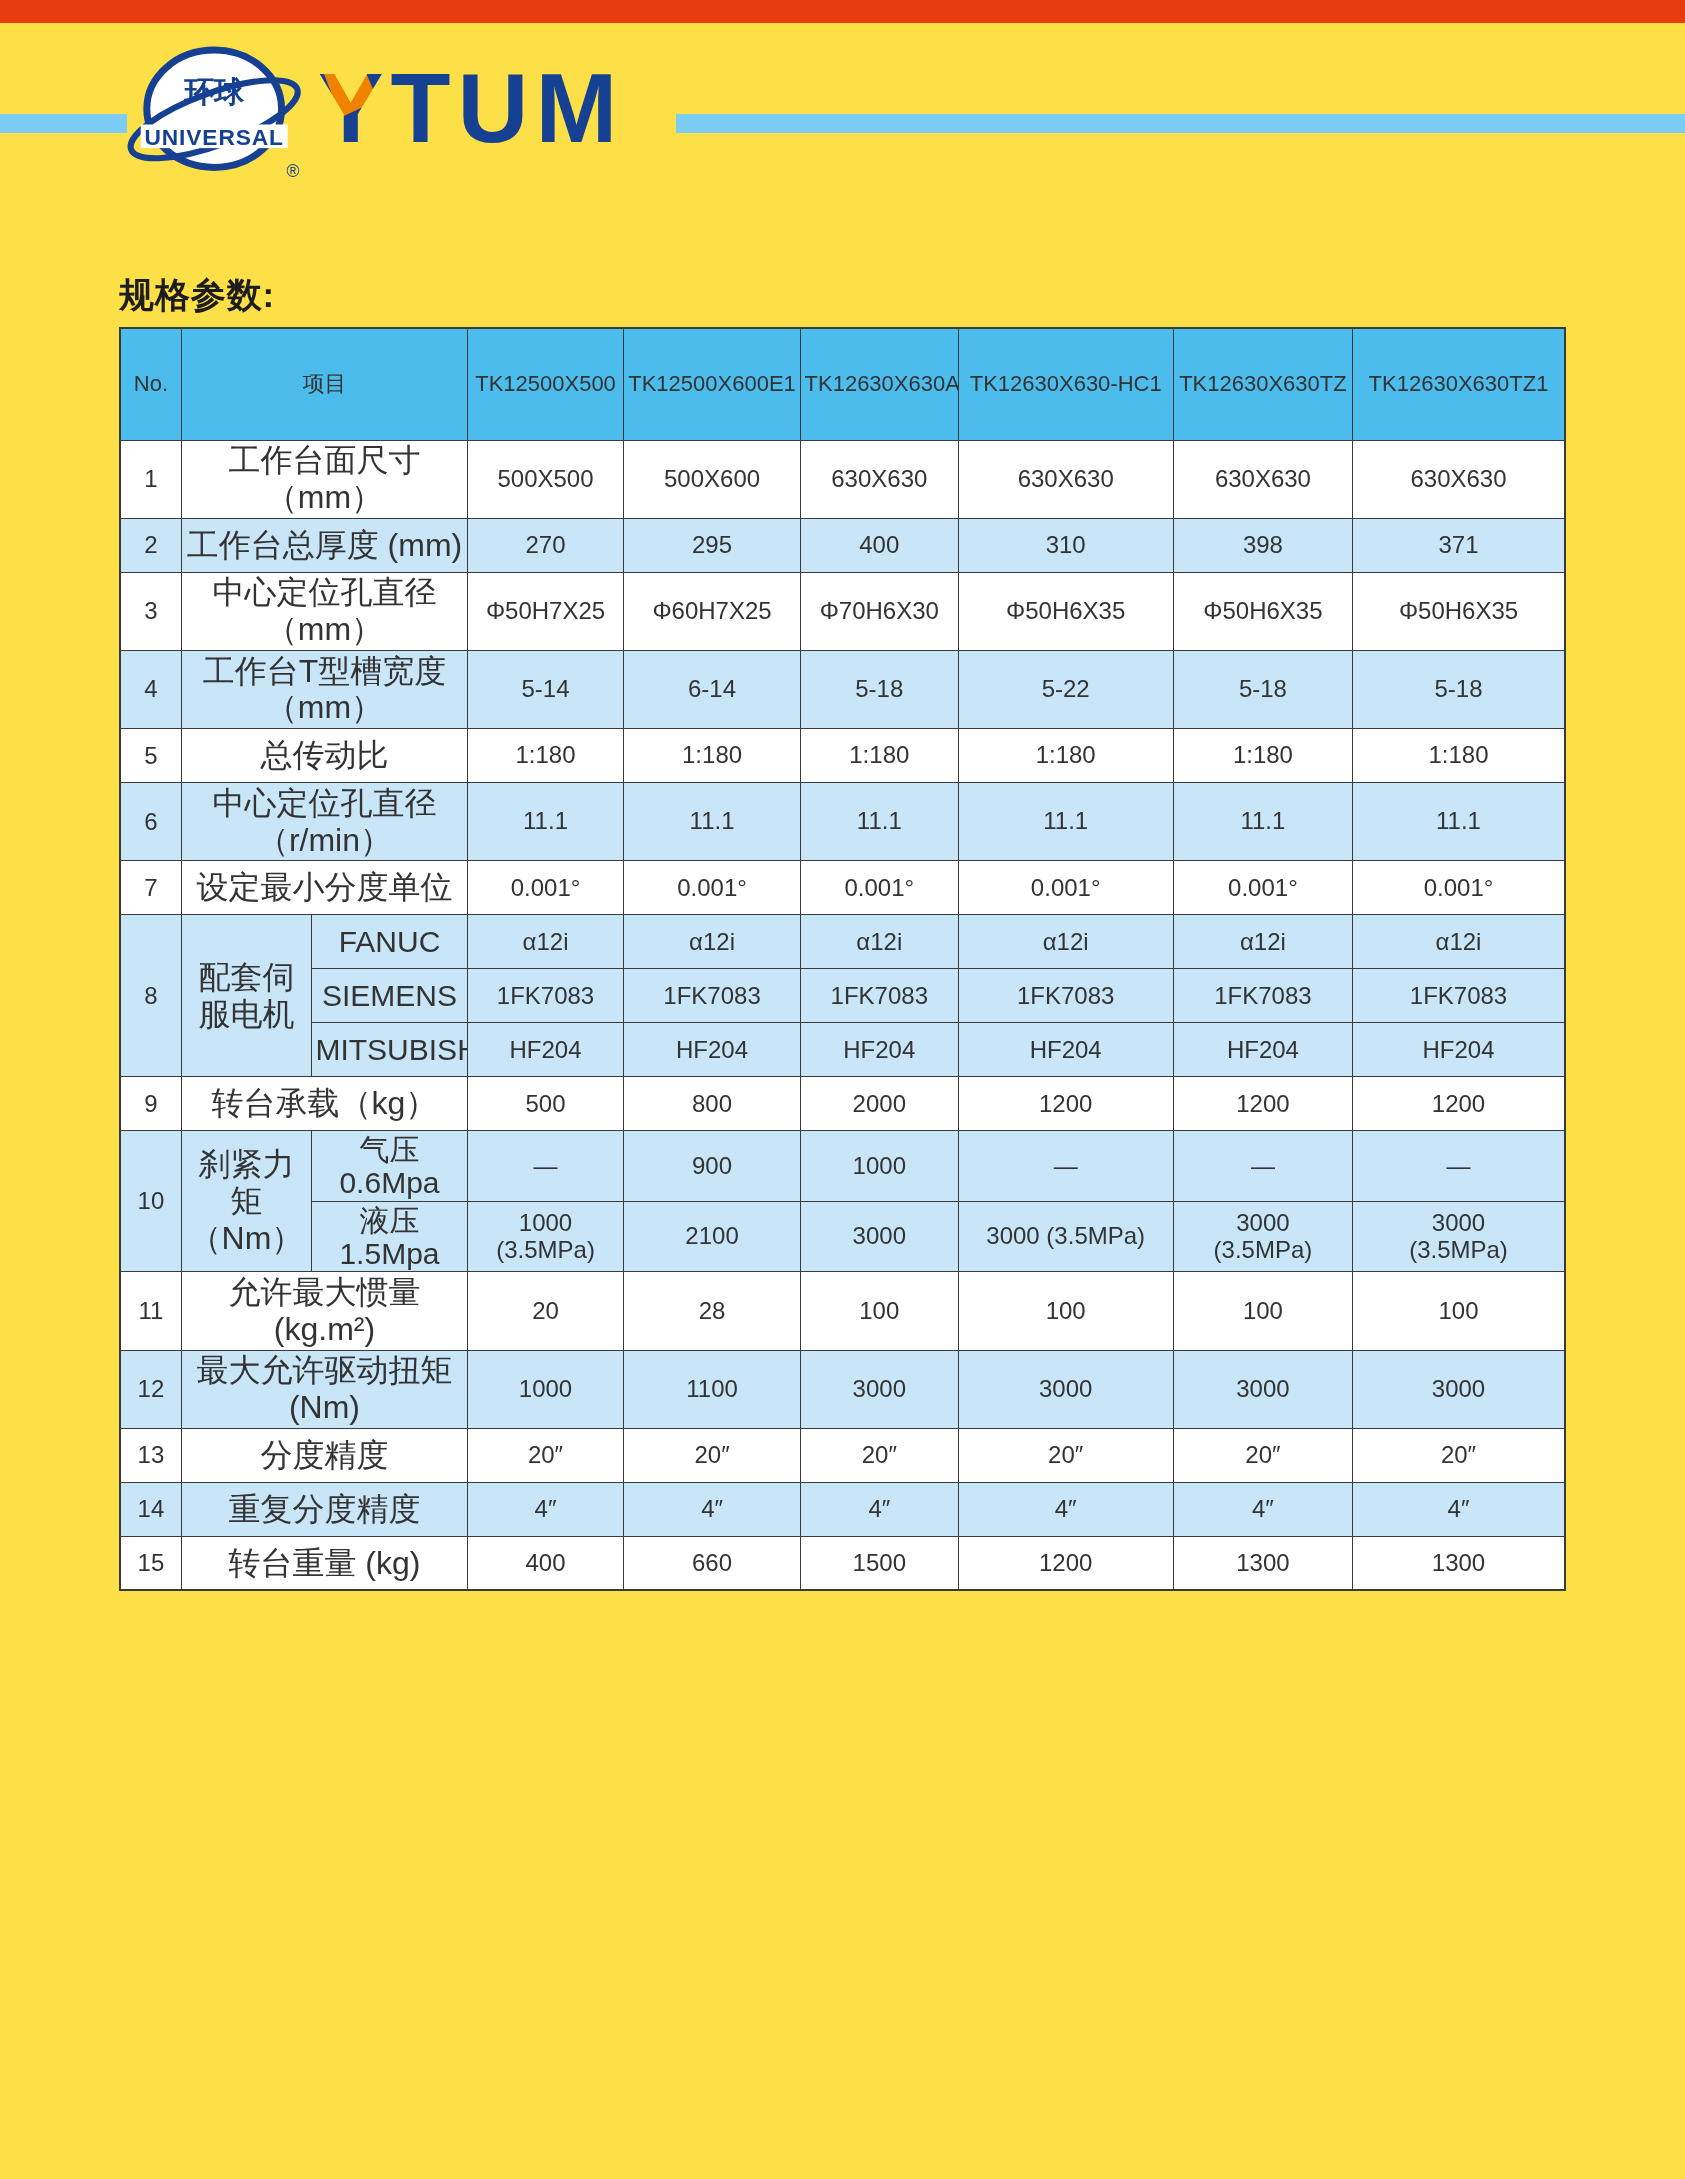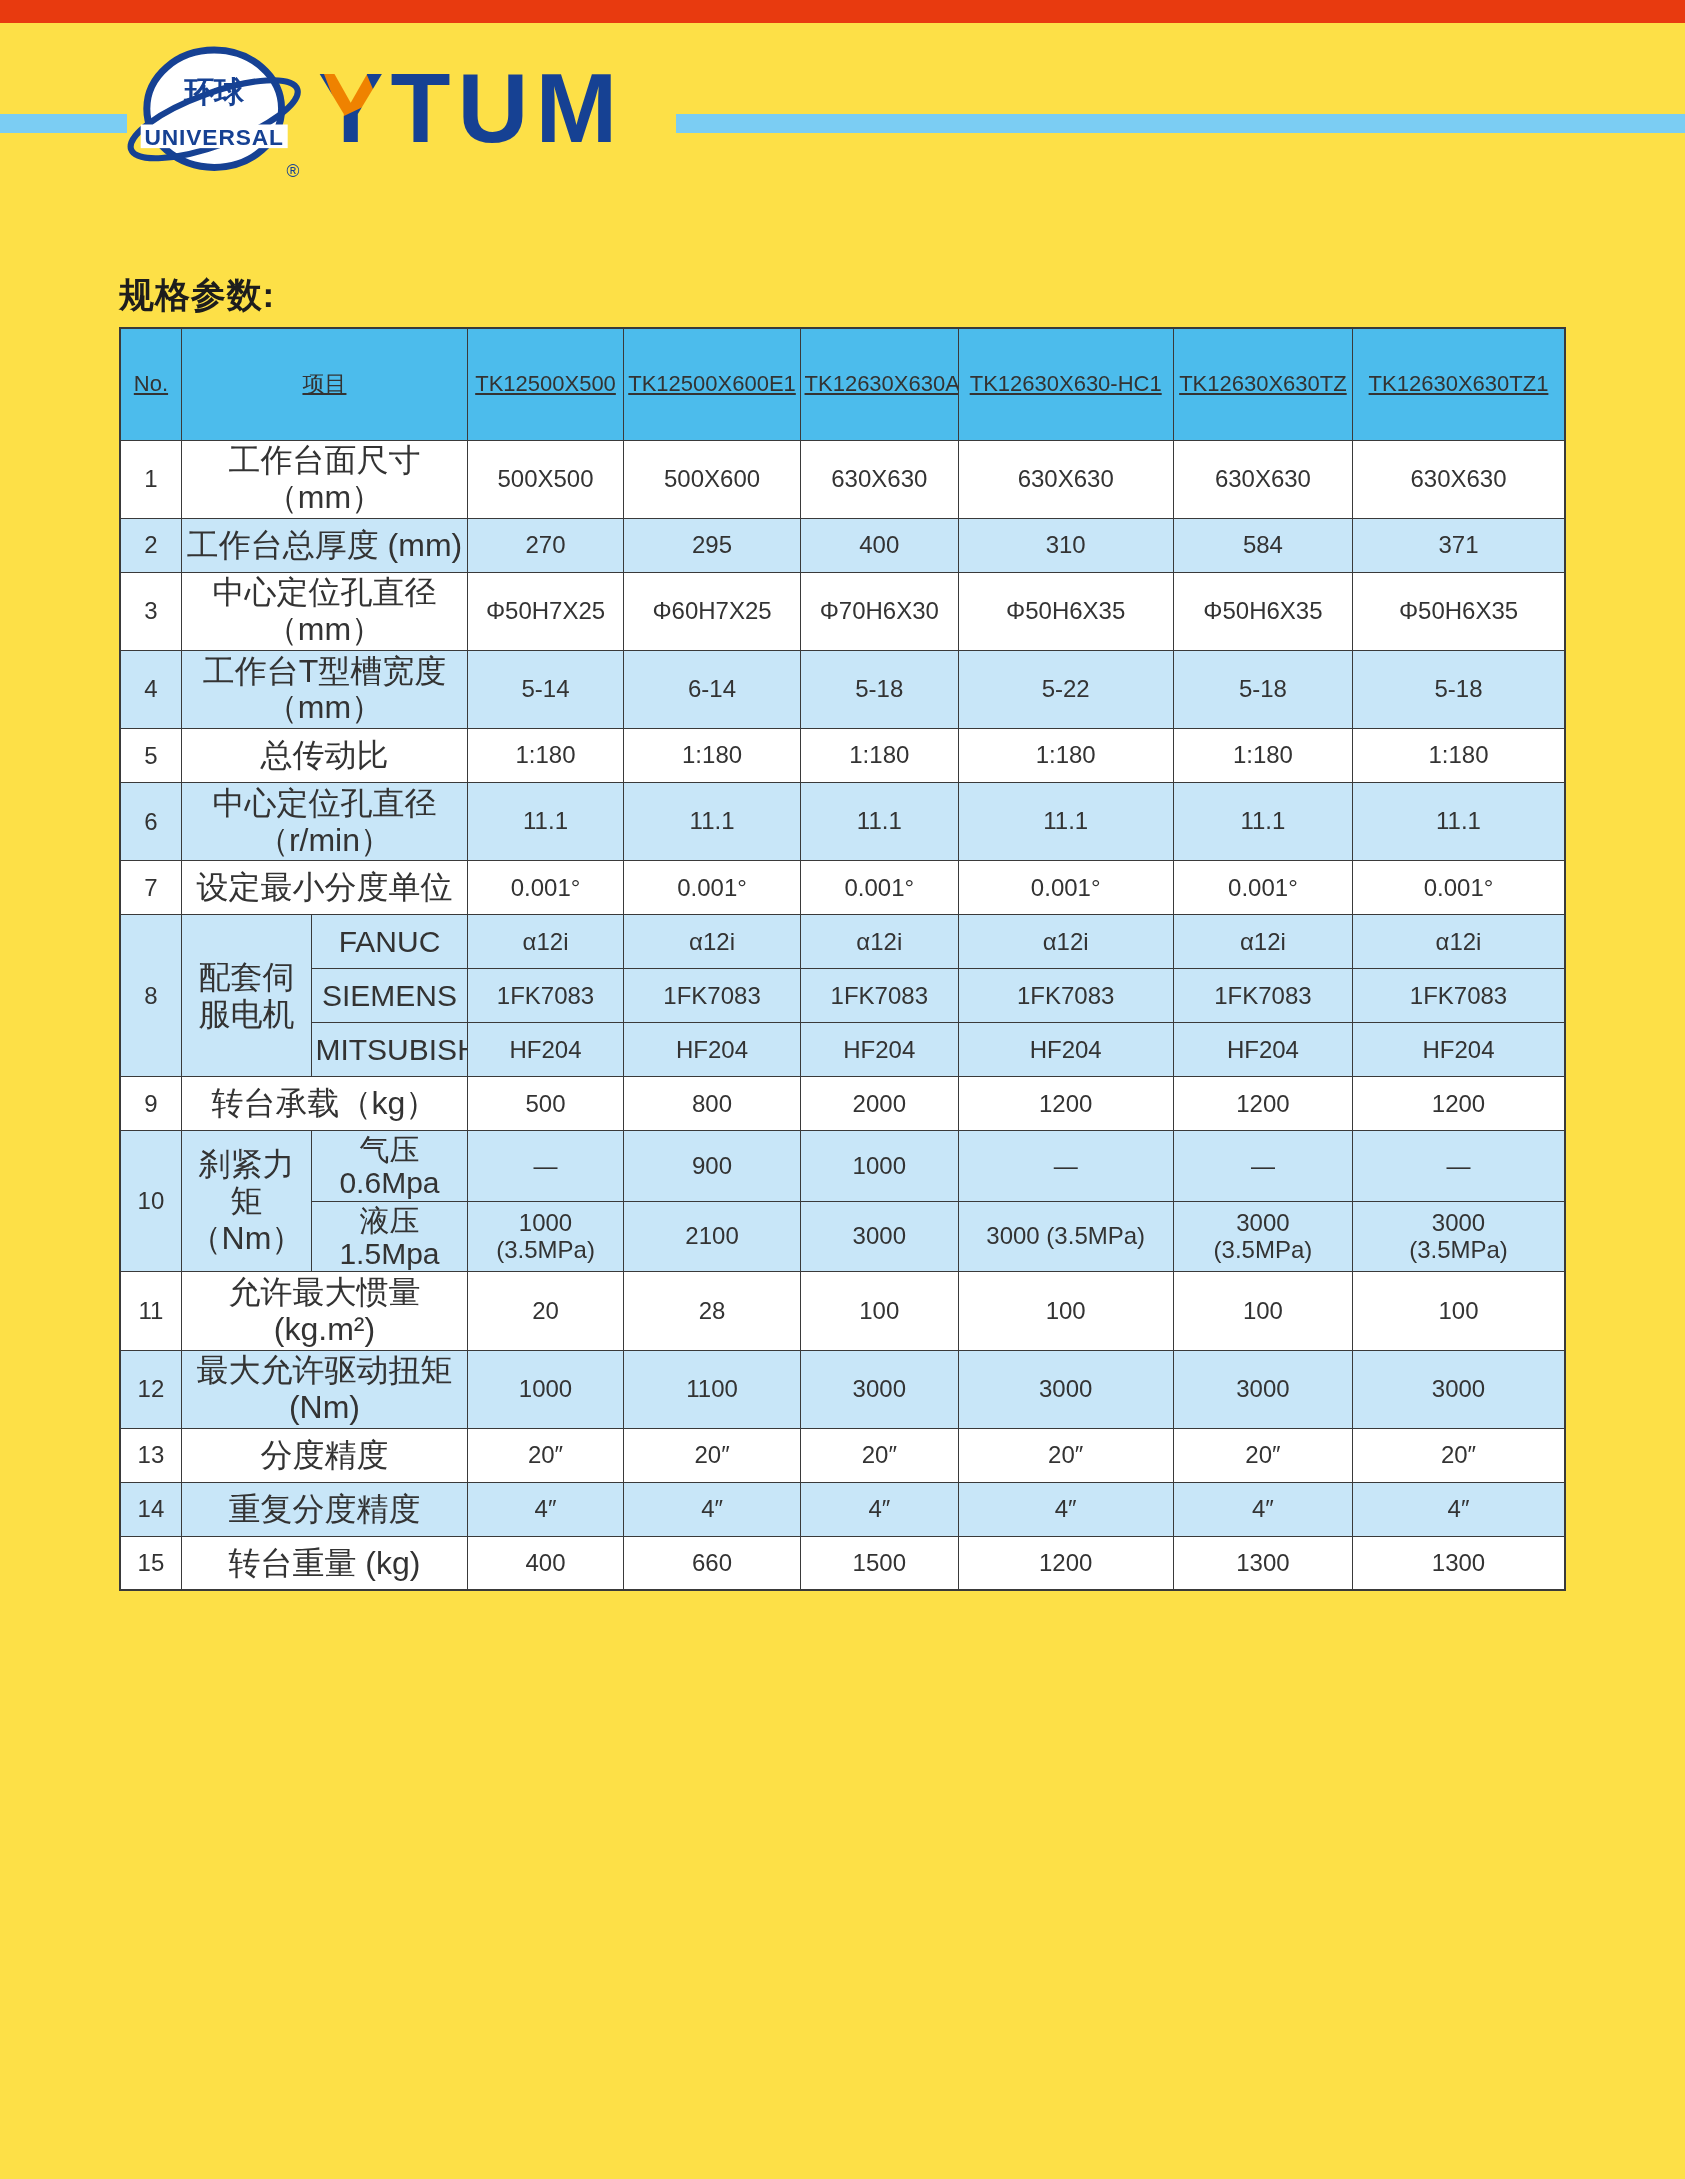--- a/index.html
+++ b/index.html
@@ -16,21 +16,21 @@
   .wordmark{position:absolute;left:318px;top:63px;width:377px;height:101px;}
 
   .title{position:absolute;left:119px;top:274px;margin:0;font-size:35px;line-height:1.2;
          font-weight:600;color:#1d1d1d;letter-spacing:0.9px;text-align:center;}
 
   .table-wrap{position:absolute;left:119px;top:327px;width:1447px;}
   table.spec{width:100%;border-collapse:collapse;table-layout:fixed;
              border:2.6px solid #3a3a3a;color:#333;}
   table.spec th,table.spec td{border:1.8px solid #3a3a3a;text-align:center;vertical-align:middle;
              padding:1.8px 3.5px;box-sizing:border-box;overflow:hidden;}
-  table.spec thead tr{height:112px;background:#4cbcec;text-decoration:underline;}
+  table.spec thead tr{height:112px;background:#4cbcec;}
   table.spec th{font-weight:400;font-size:22px;}
   table.spec tbody tr{height:54px;background:#ffffff;}
   table.spec tbody tr.shade td{background:#c8e6f8;}
   td.no{font-size:24px;}
   td.lbl{font-size:32px;white-space:pre-line;line-height:1.15;}
   td.sub{font-size:30px;white-space:pre-line;line-height:1.1;}
   td.val{font-size:24px;white-space:pre-line;line-height:1.1;}
 
   .footnote{position:absolute;left:119px;top:1441px;font-size:25.5px;color:#222;}
 </style>
@@ -103,21 +103,21 @@
             <td class="val">630X630</td>
             <td class="val">630X630</td>
           </tr>
           <tr class="shade">
             <td class="no">2</td>
             <td class="lbl" colspan="2">工作台总厚度 (mm)</td>
             <td class="val">270</td>
             <td class="val">295</td>
             <td class="val">400</td>
             <td class="val">310</td>
-            <td class="val">584</td>
+            <td class="val">398</td>
             <td class="val">371</td>
           </tr>
           <tr>
             <td class="no">3</td>
             <td class="lbl" colspan="2">中心定位孔直径（mm）</td>
             <td class="val">Φ50H7X25</td>
             <td class="val">Φ60H7X25</td>
             <td class="val">Φ70H6X30</td>
             <td class="val">Φ50H6X35</td>
             <td class="val">Φ50H6X35</td>

